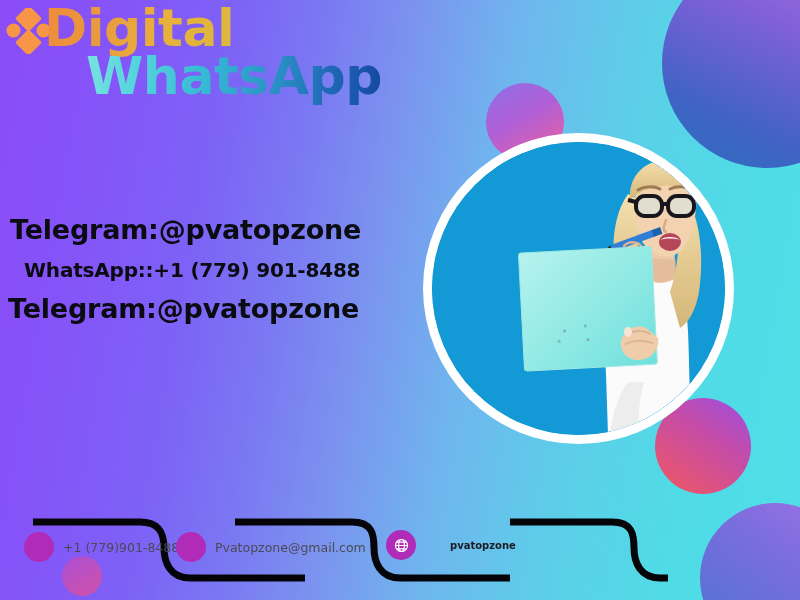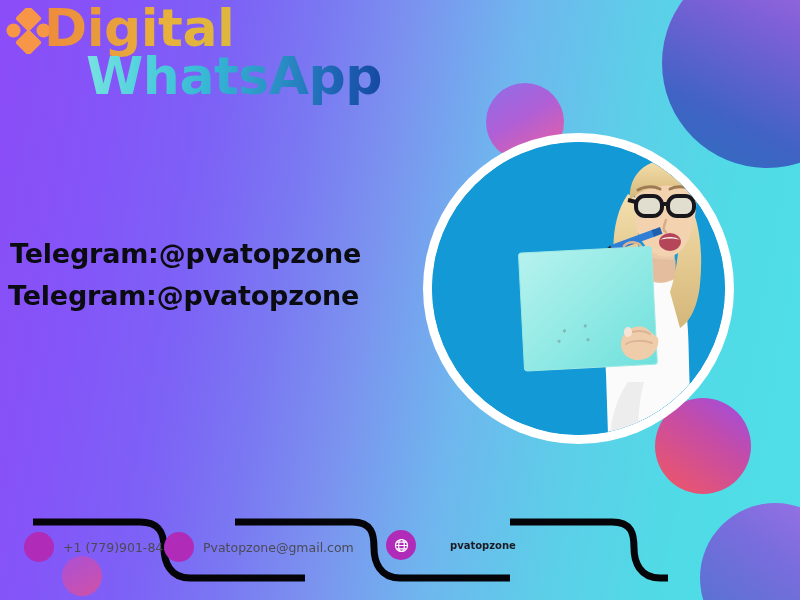--- a/index.html
+++ b/index.html
@@ -49,21 +49,21 @@
   }
   #brand-line2 {
     position:absolute; left:86px; top:46px;
     font-size:52px; font-weight:700; letter-spacing:-.5px;
     background: linear-gradient(95deg,#79e3e0 0%, #54d3dd 18%, #35b7d4 42%, #2a8cc4 66%, #1d62b4 85%, #14489f 100%);
     -webkit-background-clip:text; background-clip:text; color:transparent;
     font-family:"DejaVu Sans","Liberation Sans",sans-serif;
   }
 
   
-  #contact-block { position:absolute; left:0; top:214px; width:430px;margin-top:24px; }
+  #contact-block { position:absolute; left:0; top:214px; width:430px; }
   .c-line { color:#0b0b12; font-weight:700; font-family:"DejaVu Sans","Liberation Sans",sans-serif; }
   #contact-telegram-1 { font-size:27px; padding-left:10px; letter-spacing:-.2px; }
   #contact-whatsapp   { font-size:20px; padding-left:24px; margin-top:13px; letter-spacing:-.2px; }
   #contact-telegram-2 { font-size:27px; padding-left:8px;  margin-top:11px; letter-spacing:-.2px; }
 
   
   #hero { position:absolute; left:423px; top:133px; width:311px; height:311px; }
   #hero-ring {
     position:absolute; inset:0; border-radius:50%;
     background:#ffffff;
@@ -78,21 +78,21 @@
   #footer { position:absolute; left:0; top:500px; width:800px; height:100px; }
   #footer-lines { position:absolute; inset:0; }
   .foot-item { position:absolute; display:flex; align-items:center; gap:9px; }
   .foot-dot {
     width:30px; height:30px; border-radius:50%;
     background:#b02bb8; flex:0 0 auto;
     display:flex; align-items:center; justify-content:center;
   }
   .foot-text { font-size:12.5px; color:#4a4a55; font-family:"DejaVu Sans","Liberation Sans",sans-serif; white-space:nowrap; }
   #foot-item-phone { left:24px; top:32px; }
-  #foot-item-email { left:164px; top:32px; }
+  #foot-item-email { left:176px; top:32px; }
   #foot-item-web   { left:386px; top:30px; }
   #foot-item-web .foot-text { font-size:10px; color:#1b1b22; font-weight:600; padding-left:25px; }
 </style>
 </head>
 <body>
 
 <div class="blob" id="blob-tr"></div>
 <div class="blob" id="blob-mid"></div>
 <div class="blob" id="blob-lowr"></div>
 <div class="blob" id="blob-br"></div>
@@ -104,20 +104,21 @@
     <rect x="13" y="25" width="19" height="19" rx="2" transform="rotate(45 22.5 34.5)" fill="#f79646"></rect>
     <circle cx="7.5" cy="22.5" r="7" fill="#f79646"></circle>
     <circle cx="37.5" cy="22.5" r="7" fill="#f79646"></circle>
   </svg>
   <div id="brand-line1">Digital</div>
   <div id="brand-line2">WhatsApp</div>
 </div>
 
 <div id="contact-block">
   <div class="c-line" id="contact-telegram-1">Telegram:@pvatopzone</div>
+  <div class="c-line" id="contact-whatsapp">WhatsApp::+1 (779) 901-8488</div>
   <div class="c-line" id="contact-telegram-2">Telegram:@pvatopzone</div>
 </div>
 
 <div id="hero">
   <div id="hero-ring"></div>
   <div id="hero-disc">
     <svg id="hero-photo" viewBox="0 0 293 293">
       <defs>
         <linearGradient id="boardG" x1="0" y1="0" x2="1" y2="1">
           <stop offset="0%" stop-color="#b6f2ee"></stop>

